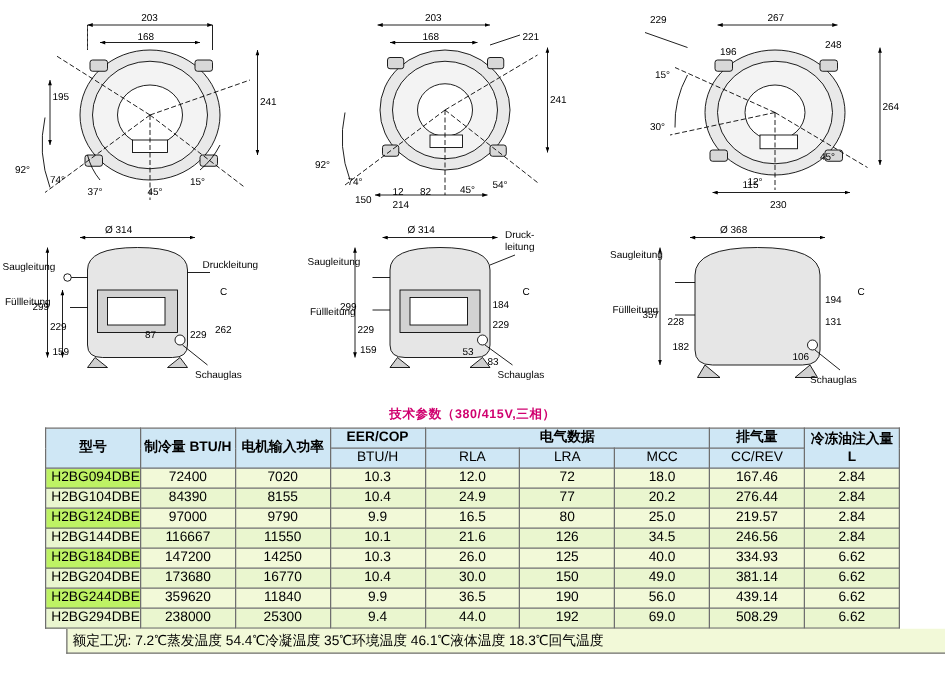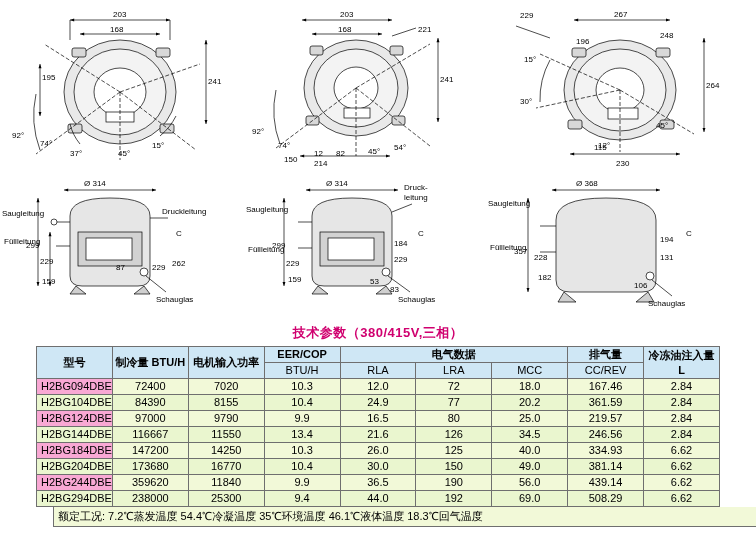--- a/index.html
+++ b/index.html
@@ -16,21 +16,21 @@
     position:relative;
     width:640px;
     height:322px;
     background:#ffffff;
   }
   .drawings svg{display:block;}
 
   .section-title{
     text-align:center;
     color:#d0006f;
-    font-size:13px;
+    font-size:10px;
     font-weight:bold;
     padding:2px 0 4px 0;
     letter-spacing:0.5px;
   }
 
   table.spec{
     border-collapse:collapse;
     width:684px;
     margin:0 auto;
     table-layout:fixed;
@@ -47,21 +47,21 @@
     background:#cfe7f5;
     font-weight:bold;
     font-size:11.5px;
   }
   .hdr-row1 th{height:17px;line-height:17px;}
   .hdr-row2 th{height:15px;line-height:15px;font-weight:normal;}
   tbody td{
     background:#f2f9d8;
   }
   tbody td.model{
-    background:#f9a8d4;
+    background:#bef264;
     text-align:left;
     padding-left:4px;
   }
   tbody tr:nth-child(even) td{
     background:#eaf6cf;
   }
   .footnote{
     width:740px;
     margin:2px auto 0 auto;
     border:1px solid #6f6f6f;
@@ -326,39 +326,39 @@
         <td>2.84</td>
       </tr>
       <tr>
         <td class="model">H2BG104DBE</td>
         <td>84390</td>
         <td>8155</td>
         <td>10.4</td>
         <td>24.9</td>
         <td>77</td>
         <td>20.2</td>
-        <td>361.59</td>
+        <td>276.44</td>
         <td>2.84</td>
       </tr>
       <tr>
         <td class="model">H2BG124DBE</td>
         <td>97000</td>
         <td>9790</td>
         <td>9.9</td>
         <td>16.5</td>
         <td>80</td>
         <td>25.0</td>
         <td>219.57</td>
         <td>2.84</td>
       </tr>
       <tr>
         <td class="model">H2BG144DBE</td>
         <td>116667</td>
         <td>11550</td>
-        <td>13.4</td>
+        <td>10.1</td>
         <td>21.6</td>
         <td>126</td>
         <td>34.5</td>
         <td>246.56</td>
         <td>2.84</td>
       </tr>
       <tr>
         <td class="model">H2BG184DBE</td>
         <td>147200</td>
         <td>14250</td>

